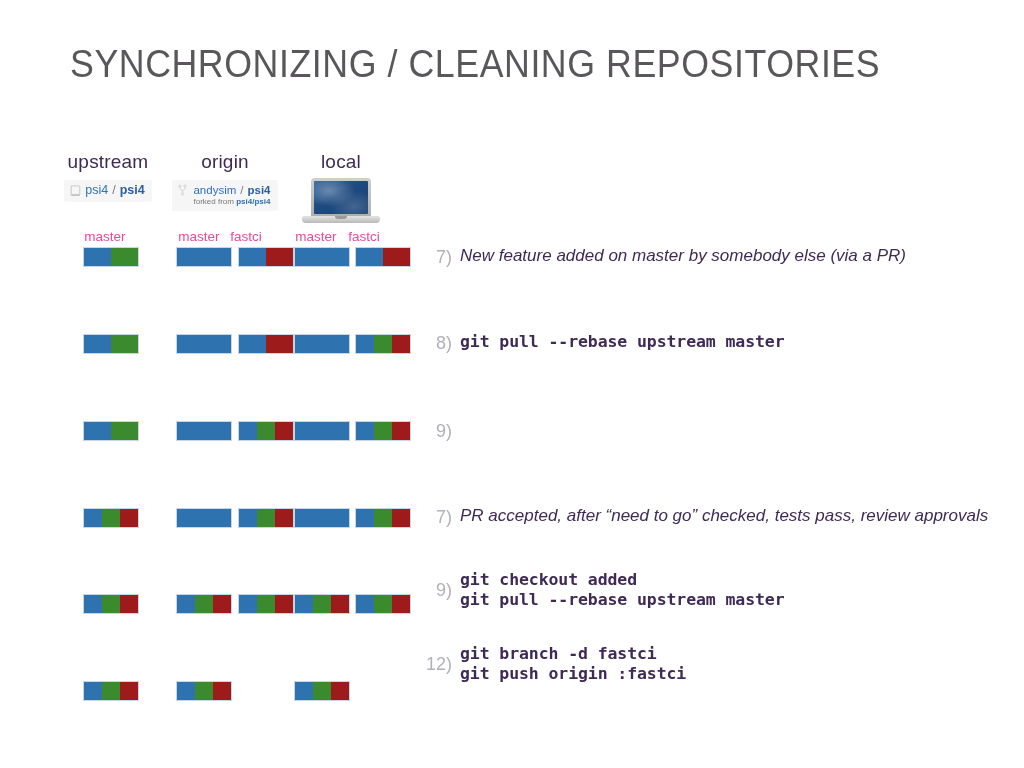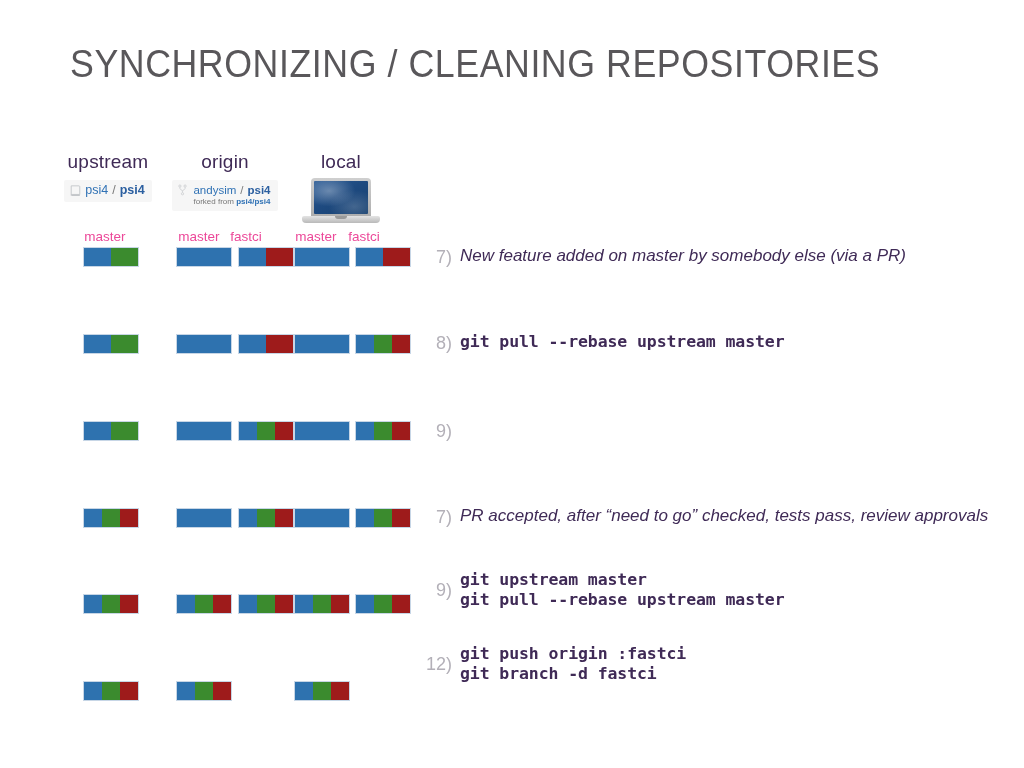--- a/index.html
+++ b/index.html
@@ -404,21 +404,21 @@
       <div class="seg seg-red" style="flex: 1 1 0px;"></div>
     </div>
     <div class="bar" style="left: 355px; top: 594px; width: 56px;">
       <div class="seg seg-blue" style="flex: 1 1 0px;"></div>
       <div class="seg seg-green" style="flex: 1 1 0px;"></div>
       <div class="seg seg-red" style="flex: 1 1 0px;"></div>
     </div>
     <div class="step multiline" style="top: 570px;">
       <div class="step-num">9)</div>
       <div class="step-body">
-        <div class="code-line"><span class="code">git upstream master</span></div>
+        <div class="code-line"><span class="code">git checkout added</span></div>
         <div class="code-line"><span class="code">git pull --rebase upstream master</span></div>
       </div>
     </div>
     <div class="bar" style="left: 83px; top: 681px; width: 56px;">
       <div class="seg seg-blue" style="flex: 1 1 0px;"></div>
       <div class="seg seg-green" style="flex: 1 1 0px;"></div>
       <div class="seg seg-red" style="flex: 1 1 0px;"></div>
     </div>
     <div class="bar" style="left: 176px; top: 681px; width: 56px;">
       <div class="seg seg-blue" style="flex: 1 1 0px;"></div>
@@ -426,17 +426,17 @@
       <div class="seg seg-red" style="flex: 1 1 0px;"></div>
     </div>
     <div class="bar" style="left: 294px; top: 681px; width: 56px;">
       <div class="seg seg-blue" style="flex: 1 1 0px;"></div>
       <div class="seg seg-green" style="flex: 1 1 0px;"></div>
       <div class="seg seg-red" style="flex: 1 1 0px;"></div>
     </div>
     <div class="step multiline" style="top: 644px;">
       <div class="step-num">12)</div>
       <div class="step-body">
+        <div class="code-line"><span class="code">git branch -d fastci</span></div>
         <div class="code-line"><span class="code">git push origin :fastci</span></div>
-        <div class="code-line"><span class="code">git branch -d fastci</span></div>
       </div>
     </div>
   </div>
 
 </body></html>

